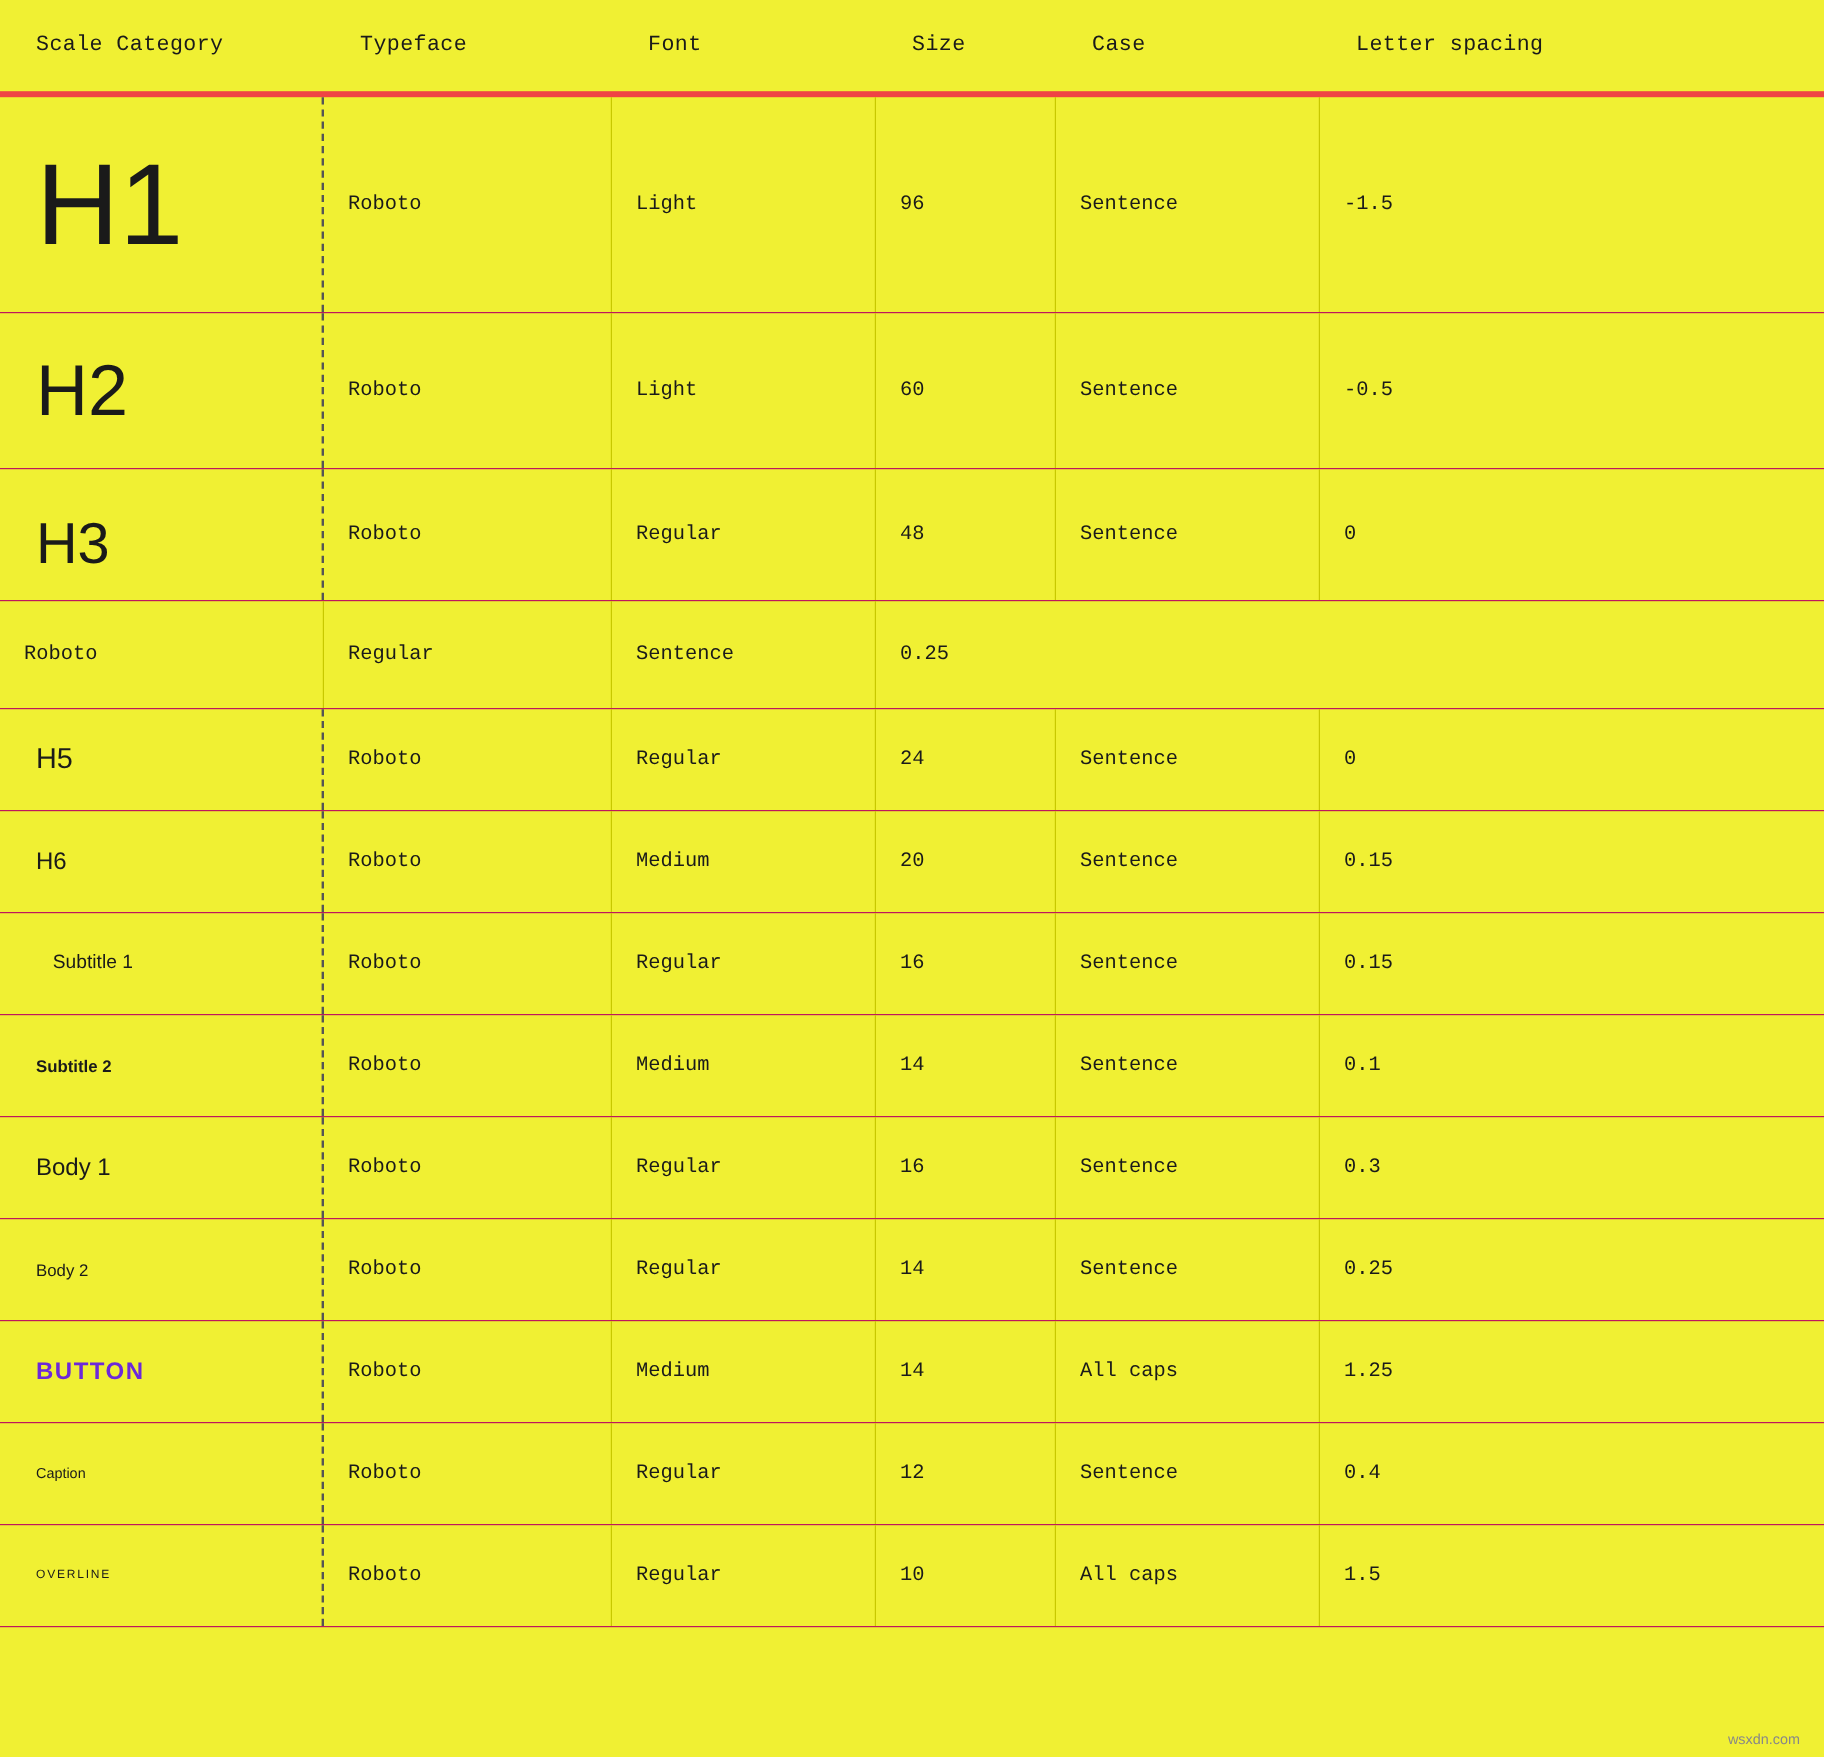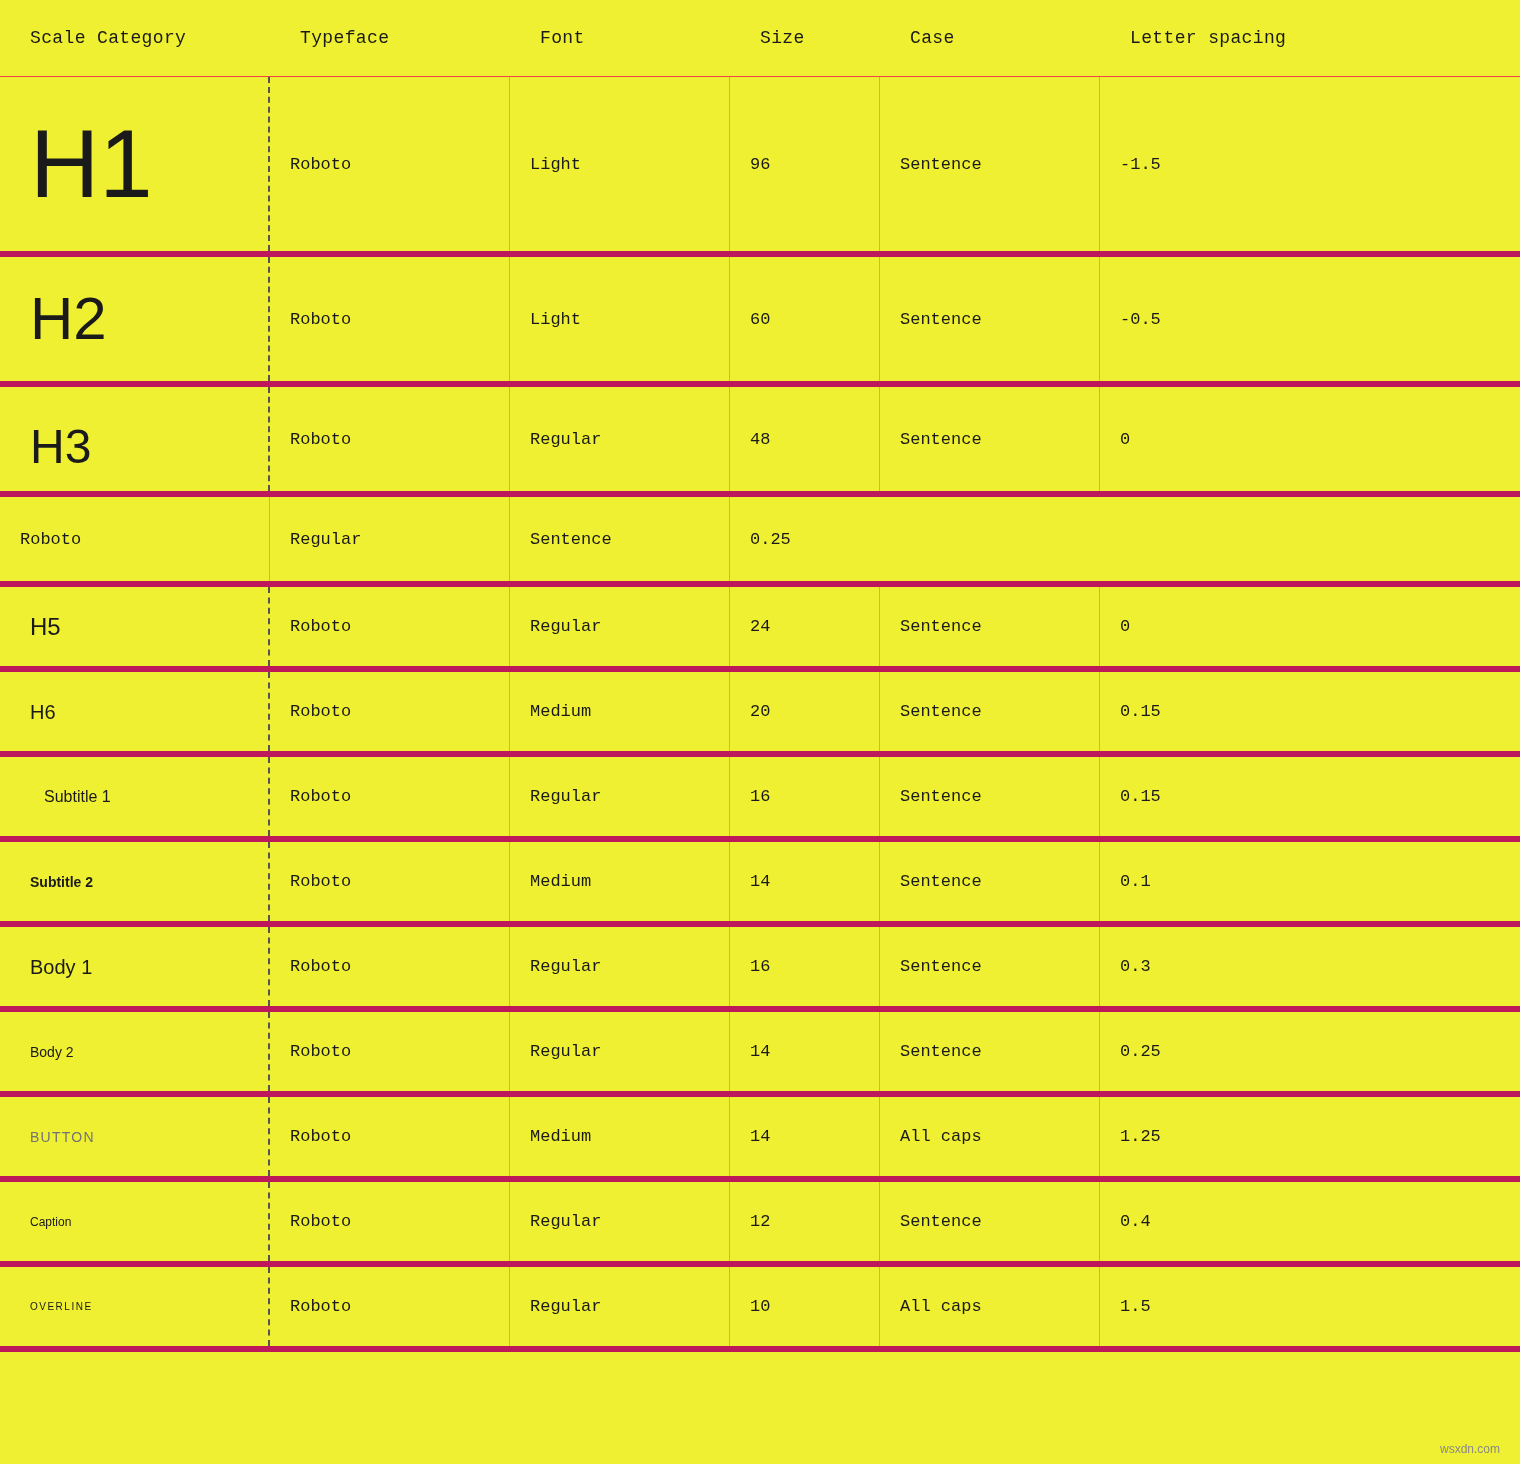--- a/index.html
+++ b/index.html
@@ -15,36 +15,36 @@
       min-height: 1464px;
     }
 
     .table-container {
       width: 100%;
     }
 
     .header-row {
       display: grid;
       grid-template-columns: 270px 240px 220px 150px 220px auto;
-      border-bottom: 1px solid #ef4444;
+      border-bottom: 5px solid #ef4444;
       padding: 28px 30px;
       align-items: center;
     }
 
     .header-cell {
       font-family: 'Courier New', Courier, monospace;
       font-size: 18px;
       color: #1a1a1a;
       letter-spacing: 0.02em;
     }
 
     .data-row {
       display: grid;
       grid-template-columns: 270px 240px 220px 150px 220px auto;
-      border-bottom: 6px solid #be185d;
+      border-bottom: 1px solid #be185d;
       align-items: center;
       min-height: 100px;
     }
 
     .scale-category-cell {
       padding: 20px 30px;
       border-right: 2px dashed #555;
       display: flex;
       align-items: center;
       height: 100%;
@@ -143,23 +143,23 @@
     .label-body2 {
       font-family: Arial, Helvetica, sans-serif;
       font-size: 14px;
       font-weight: 400;
       color: #1a1a1a;
       line-height: 1;
     }
 
     .label-button {
       font-family: Arial, Helvetica, sans-serif;
-      font-size: 14px;
-      font-weight: 400;
-      color: #737373;
+      font-size: 20px;
+      font-weight: 700;
+      color: #6d28d9;
       text-transform: uppercase;
       line-height: 1;
       letter-spacing: 1.25px;
     }
 
     .label-caption {
       font-family: Arial, Helvetica, sans-serif;
       font-size: 12px;
       font-weight: 400;
       color: #1a1a1a;

